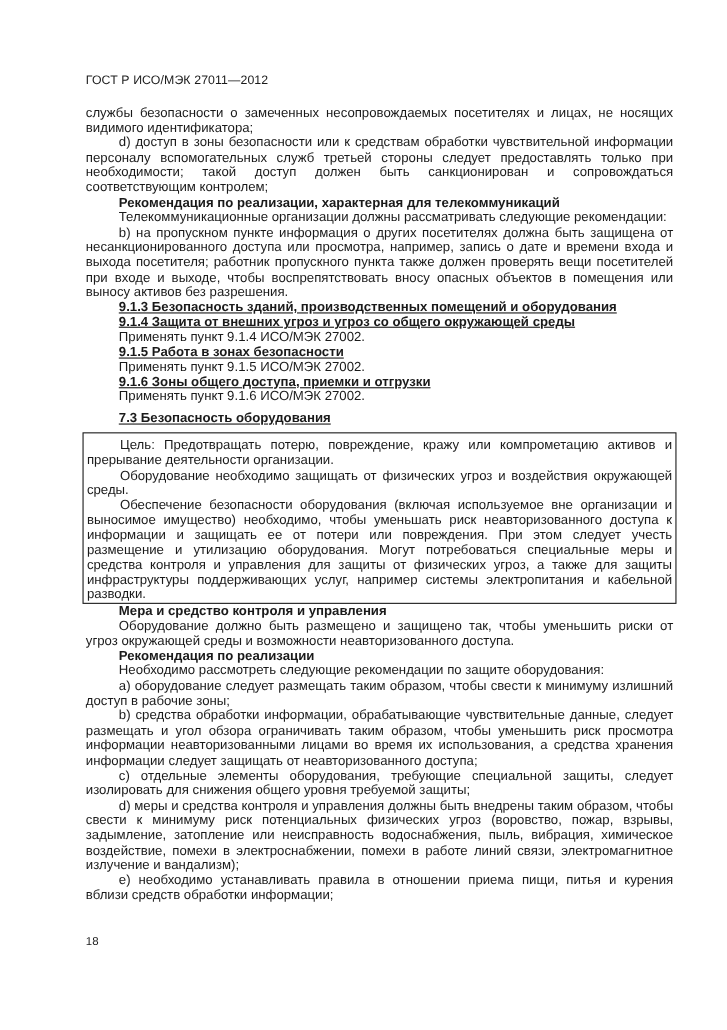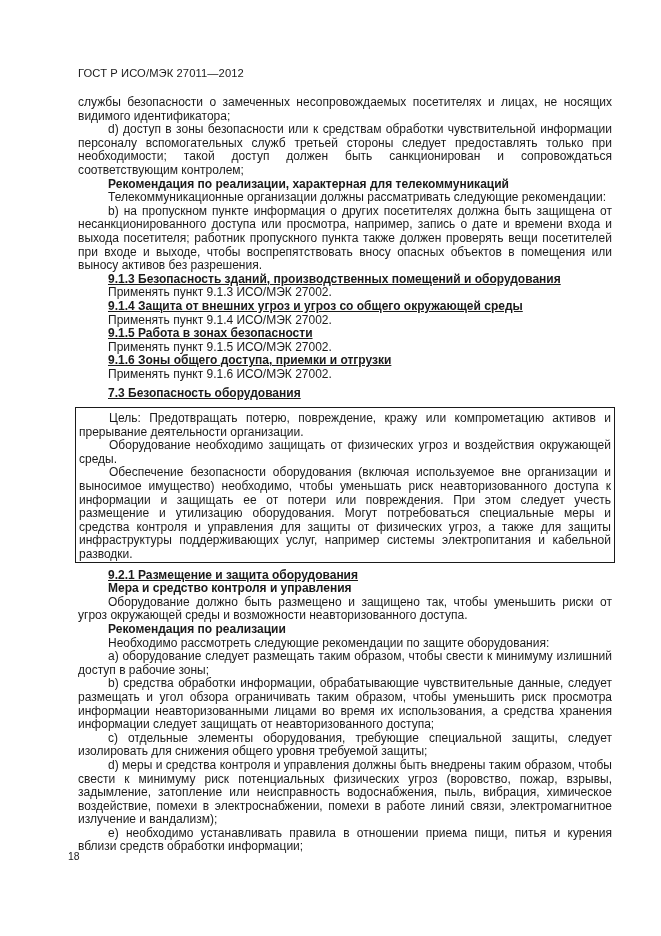--- a/index.html
+++ b/index.html
@@ -20,53 +20,51 @@
     .bold { font-weight: bold; }
     .sec { font-weight: bold; padding-left: 30px; text-decoration: underline; }
     .gap-top { margin-top: 6px !important; }
     .box {
       border: 1.2px solid #1a1a1a;
       margin: 6px -3px 0 -3px;
       padding: 4px 3px 0 3px;
     }
     .box p { text-align: justify; }
     .page-number {
-      position: absolute; left: 68px; top: 851px; font-size: 10.4px;
+      position: absolute; left: 78px; top: 851px; font-size: 10.4px;
     }
   </style>
 </head>
 <body>
 
 <div class="page-header">ГОСТ Р ИСО/МЭК 27011—2012</div>
 
 <div class="content">
   <p>службы безопасности о замеченных несопровождаемых посетителях и лицах, не носящих видимого идентификатора;</p>
   <p class="indent">d)  доступ в зоны безопасности или к средствам обработки чувствительной информации персоналу вспомогательных служб третьей стороны следует предоставлять только при необходимости; такой доступ должен быть санкционирован и сопровождаться соответствующим контролем;</p>
   <p class="indent bold">Рекомендация по реализации, характерная для телекоммуникаций</p>
   <p class="indent">Телекоммуникационные организации должны рассматривать следующие рекомендации:</p>
   <p class="indent">b)  на пропускном пункте информация о других посетителях должна быть защищена от несанкционированного доступа или просмотра, например, запись о дате и времени входа и выхода посетителя; работник пропускного пункта также должен проверять вещи посетителей при входе и выходе, чтобы воспрепятствовать вносу опасных объектов в помещения или выносу активов без разрешения.</p>
 
   <p class="sec">9.1.3  Безопасность зданий, производственных помещений и оборудования</p>
-  <p class="indent">Применять пункт 9.1.3 ИСО/МЭК 27002.</p>
   <p class="sec">9.1.4  Защита от внешних угроз и угроз со общего окружающей среды</p>
   <p class="indent">Применять пункт 9.1.4 ИСО/МЭК 27002.</p>
   <p class="sec">9.1.5  Работа в зонах безопасности</p>
   <p class="indent">Применять пункт 9.1.5 ИСО/МЭК 27002.</p>
   <p class="sec">9.1.6  Зоны общего доступа, приемки и отгрузки</p>
   <p class="indent">Применять пункт 9.1.6 ИСО/МЭК 27002.</p>
 
   <p class="sec gap-top">7.3  Безопасность оборудования</p>
 
   <div class="box">
     <p class="indent">Цель:  Предотвращать потерю, повреждение, кражу или компрометацию активов и прерывание деятельности организации.</p>
     <p class="indent">Оборудование необходимо защищать от физических угроз и воздействия окружающей среды.</p>
     <p class="indent">Обеспечение безопасности оборудования (включая используемое вне организации и выносимое имущество) необходимо, чтобы уменьшать риск неавторизованного доступа к информации и защищать ее от потери или повреждения. При этом следует учесть размещение и утилизацию оборудования. Могут потребоваться специальные меры и средства контроля и управления для защиты от физических угроз, а также для защиты инфраструктуры поддерживающих услуг, например системы электропитания и кабельной разводки.</p>
   </div>
 
-  <p class="sec gap-top">9.2.1  Размещение и защита оборудования</p>
   <p class="indent bold">Мера и средство контроля и управления</p>
   <p class="indent">Оборудование должно быть размещено и защищено так, чтобы уменьшить риски от угроз окружающей среды и возможности неавторизованного доступа.</p>
   <p class="indent bold">Рекомендация по реализации</p>
   <p class="indent">Необходимо рассмотреть следующие рекомендации по защите оборудования:</p>
   <p class="indent">a)  оборудование следует размещать таким образом, чтобы свести к минимуму излишний доступ в рабочие зоны;</p>
   <p class="indent">b)  средства обработки информации, обрабатывающие чувствительные данные, следует размещать и угол обзора ограничивать таким образом, чтобы уменьшить риск просмотра информации неавторизованными лицами во время их использования, а средства хранения информации следует защищать от неавторизованного доступа;</p>
   <p class="indent">c)  отдельные элементы оборудования, требующие специальной защиты, следует изолировать для снижения общего уровня требуемой защиты;</p>
   <p class="indent">d)  меры и средства контроля и управления должны быть внедрены таким образом, чтобы свести к минимуму риск потенциальных физических угроз (воровство, пожар, взрывы, задымление, затопление или неисправность водоснабжения, пыль, вибрация, химическое воздействие, помехи в электроснабжении, помехи в работе линий связи, электромагнитное излучение и вандализм);</p>
   <p class="indent">e)  необходимо устанавливать правила в отношении приема пищи, питья и курения вблизи средств обработки информации;</p>
 </div>

